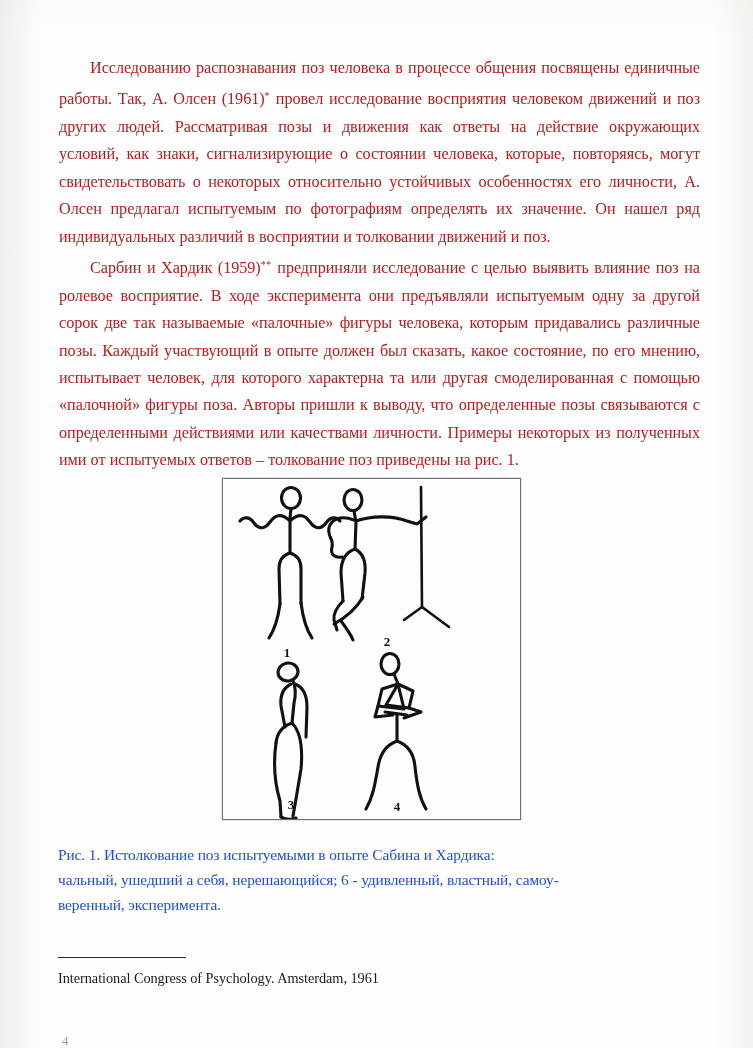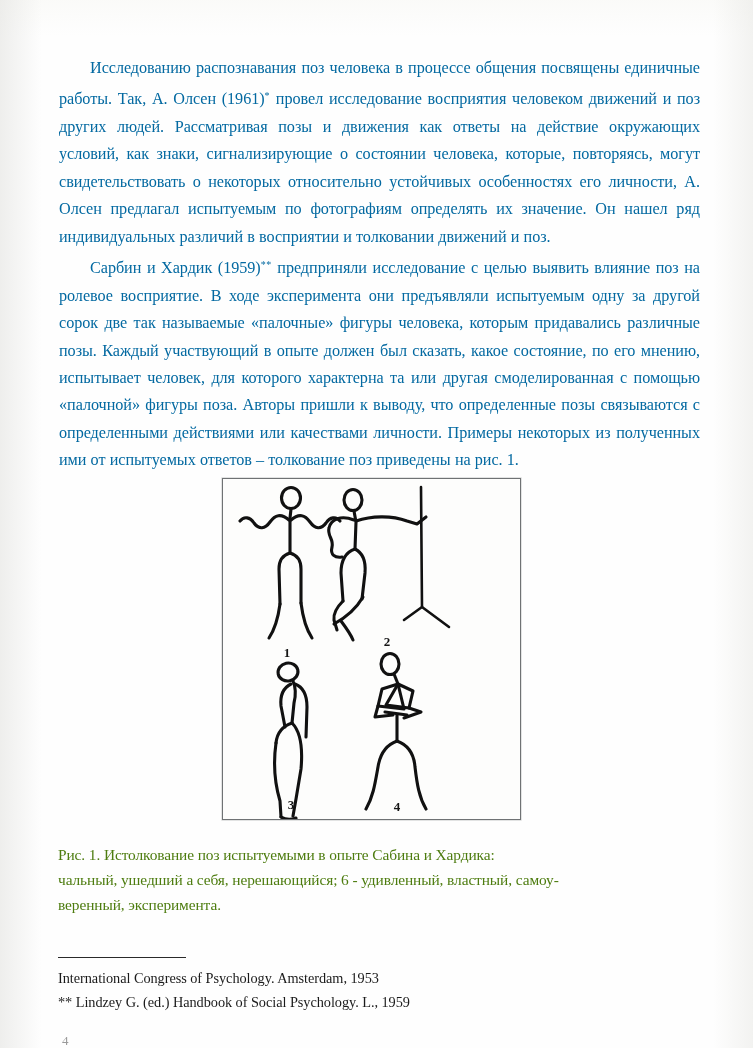--- a/index.html
+++ b/index.html
@@ -33,21 +33,21 @@
     position: absolute;
     left: 59px;
     top: 55px;
     width: 641px;
     font-size: 16.2px;
     line-height: 27.4px;
     text-align: justify;
     text-justify: inter-word;
     letter-spacing: -0.05px;
     word-spacing: 0.2px;
-    color: #0369a1;
+    color: #b91c1c;
   }
   .body-text p {
     margin: 0;
     text-indent: 31px;
   }
   .body-text sup {
     font-size: 0.62em;
     vertical-align: 0.52em;
     letter-spacing: 0.5px;
   }
@@ -90,21 +90,21 @@
   }
 
   
   #caption {
     position: absolute;
     left: 58px;
     top: 842px;
     width: 646px;
     font-size: 15.4px;
     line-height: 25.2px;
-    color: #4d7c0f;
+    color: #1d4ed8;
     text-align: left;
     letter-spacing: -0.1px;
   }
   #caption .cap-line { display: block; white-space: nowrap; }
 
   
   #footnote-rule {
     position: absolute;
     left: 58px;
     top: 957px;
@@ -234,19 +234,18 @@
   </div>
 
   <div id="caption">
     <span class="cap-line">Рис. 1. Истолкование поз испытуемыми в опыте Сабина и Хардика:</span>
     <span class="cap-line">чальный, ушедший а себя, нерешающийся; 6 - удивленный, властный, самоу-</span>
     <span class="cap-line">веренный, эксперимента.</span>
   </div>
 
   <div id="footnote-rule"></div>
   <div id="footnotes">
-    <span class="fn-line">International Congress of Psychology. Amsterdam, 1953</span>
-    <span class="fn-line">** Lindzey G. (ed.) Handbook of Social Psychology. L., 1959</span>
+    <span class="fn-line">International Congress of Psychology. Amsterdam, 1961</span>
   </div>
 
   <div id="page-number">4</div>
 
 </div>
 
 </body></html>

